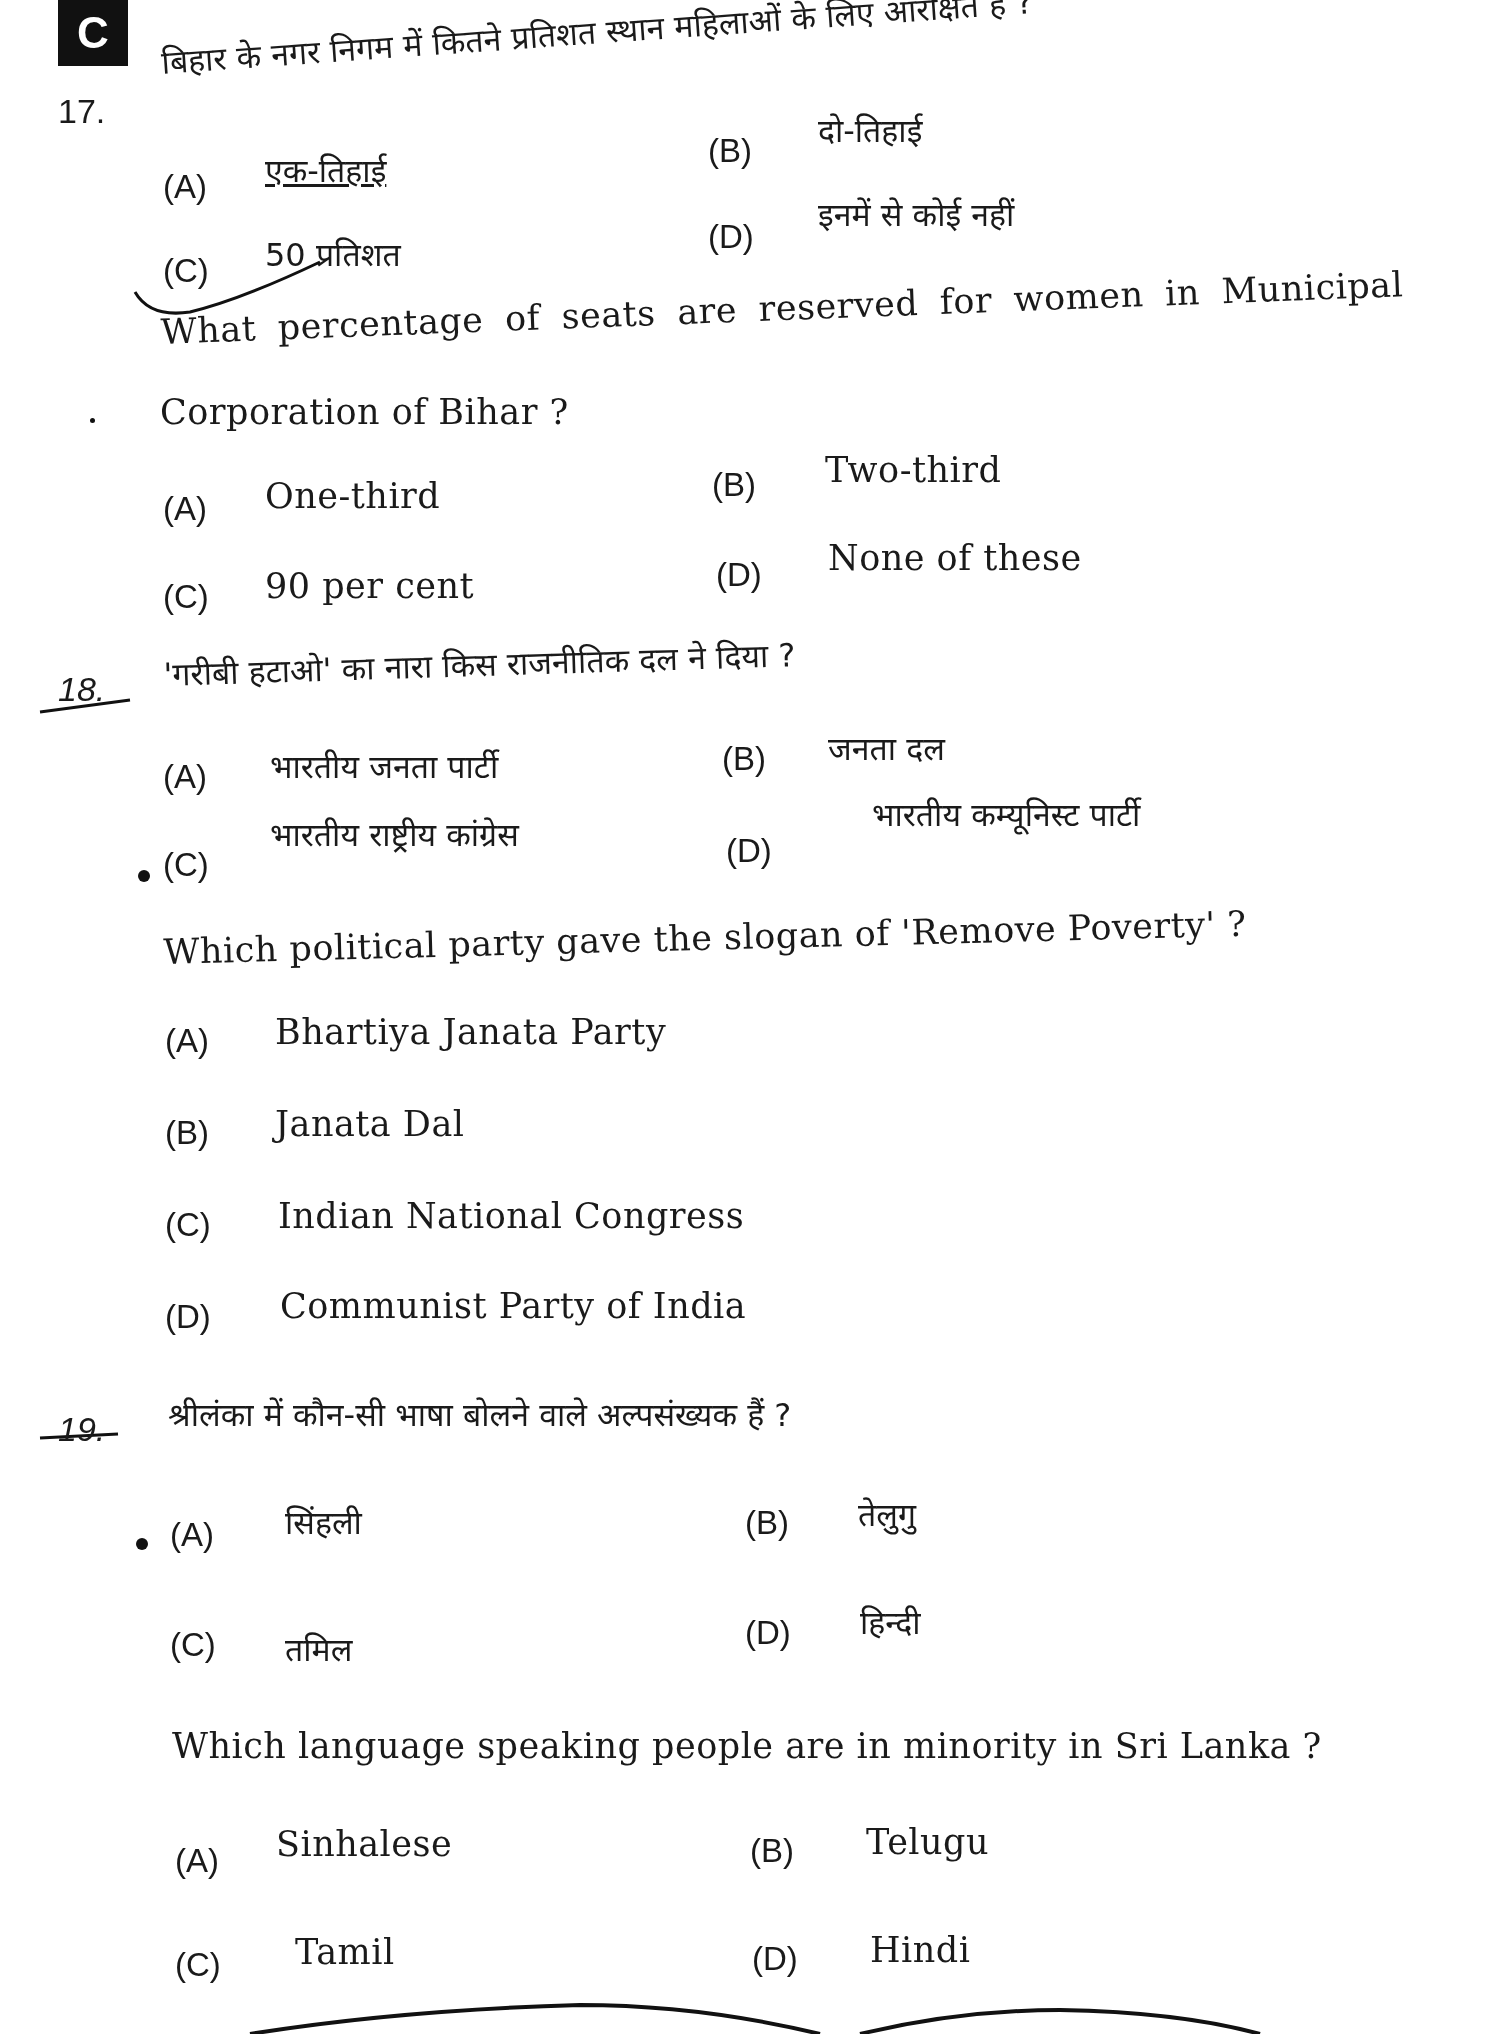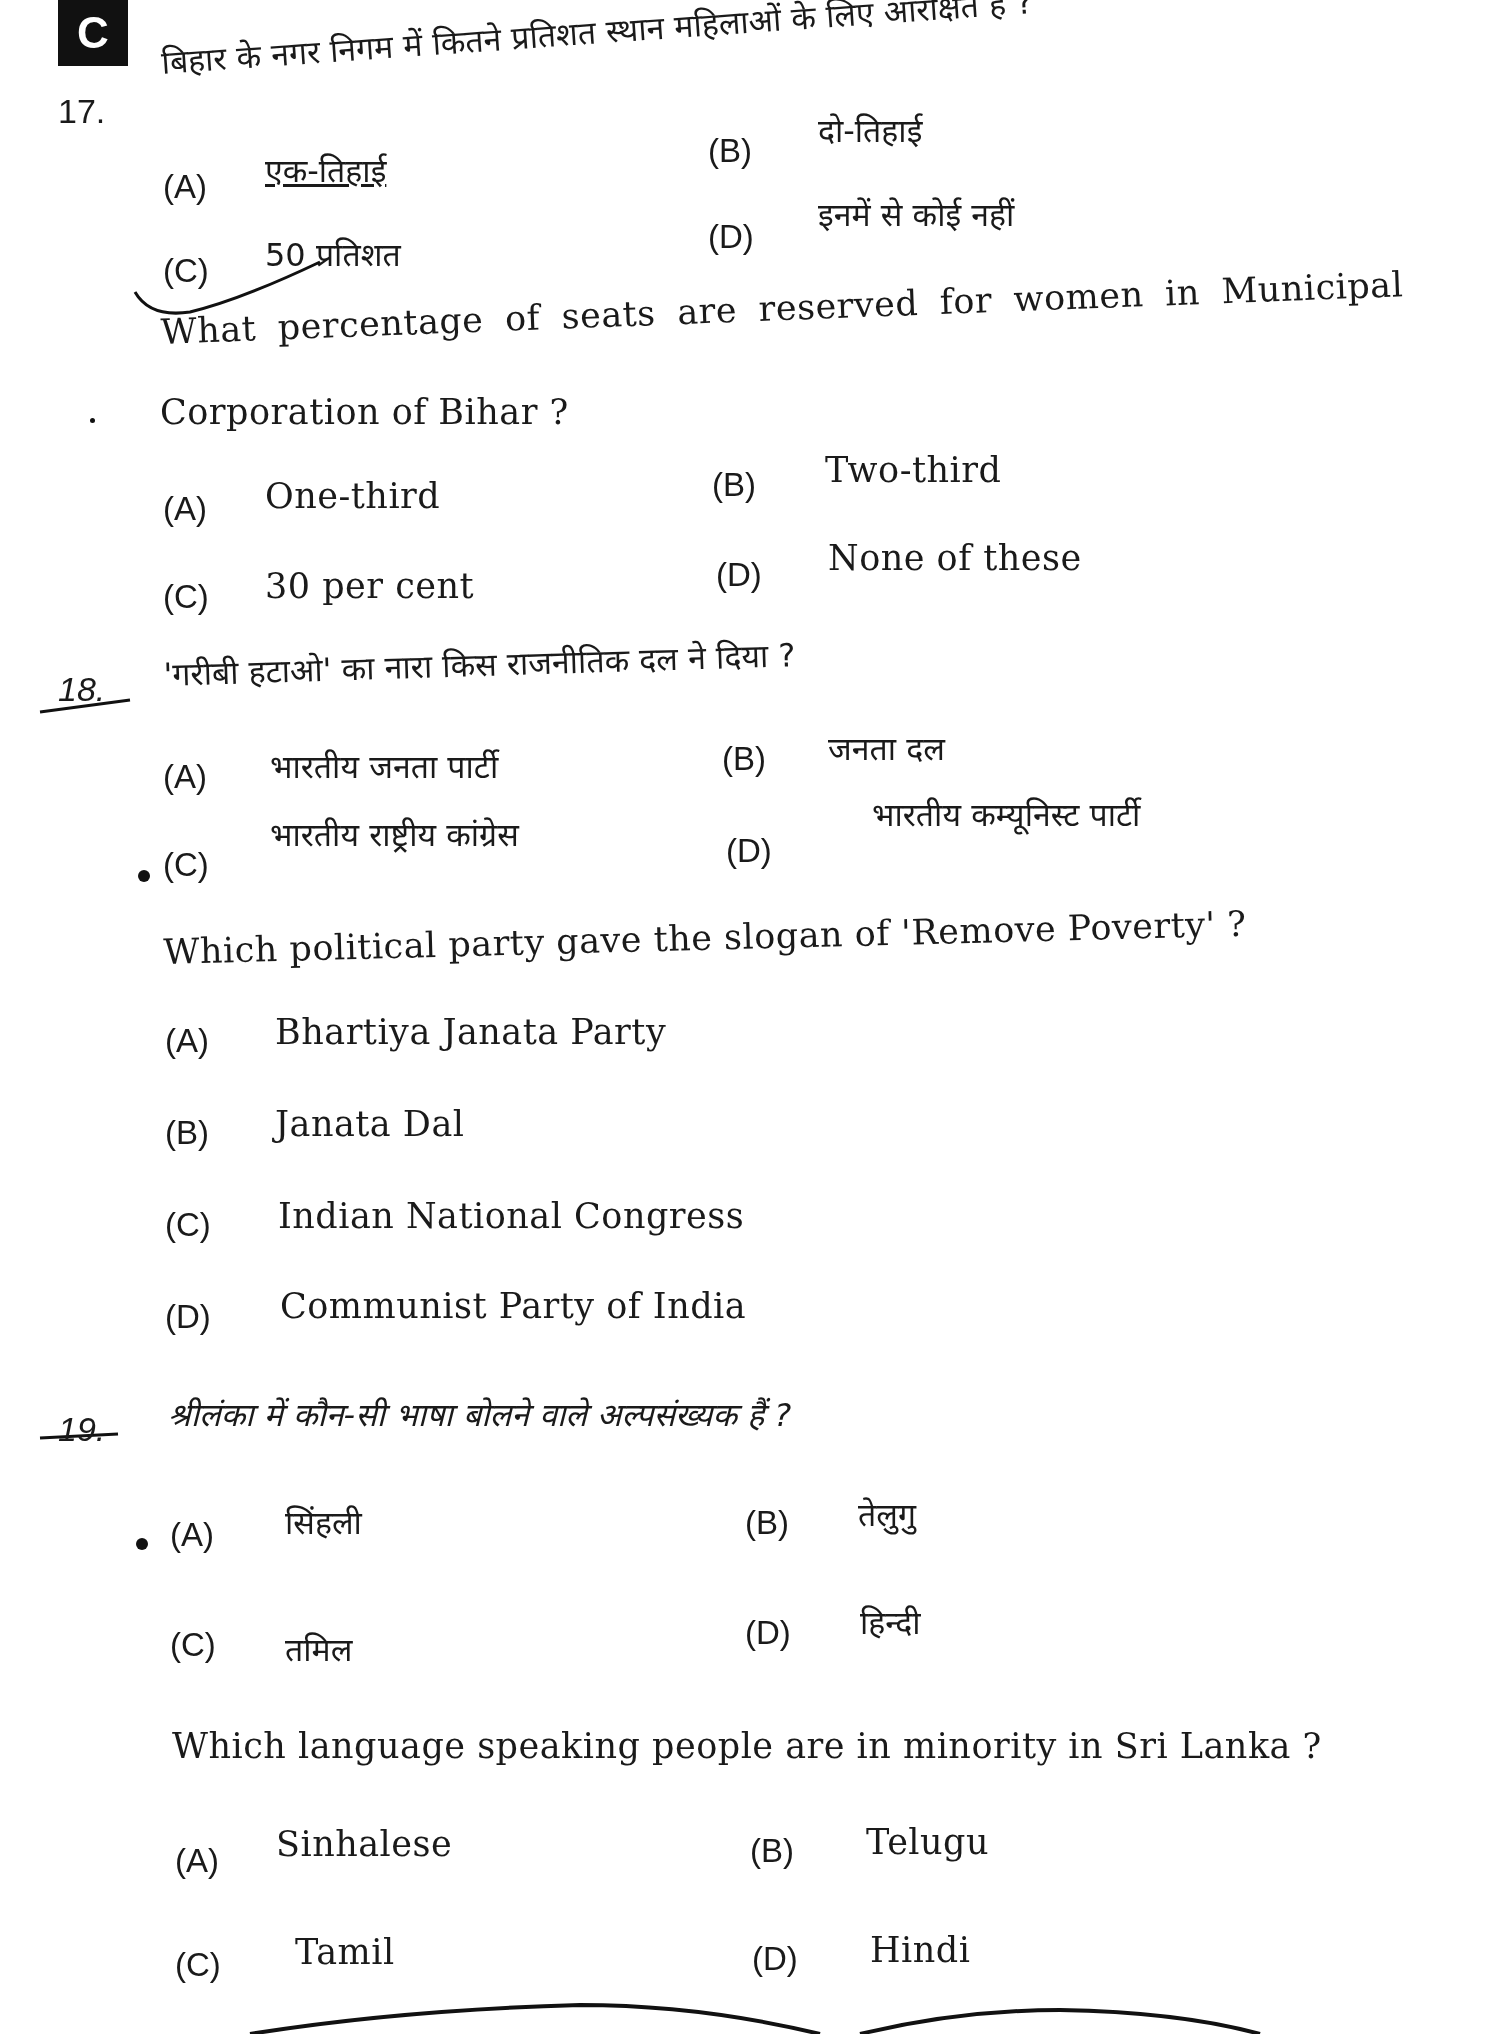--- a/index.html
+++ b/index.html
@@ -46,21 +46,21 @@
 
 <div class="abs eng" style="left:160px;top:312px;transform:rotate(-2.2deg);transform-origin:left top;word-spacing:10px;">What percentage of seats are reserved for women in Municipal</div>
 <div class="abs eng" style="left:160px;top:392px;">Corporation of Bihar ?</div>
 <div class="abs dot" style="left:90px;top:418px;width:5px;height:5px;"></div>
 
 <div class="abs optlabel" style="left:163px;top:490px;">(A)</div>
 <div class="abs eng" style="left:265px;top:476px;">One-third</div>
 <div class="abs optlabel" style="left:712px;top:466px;">(B)</div>
 <div class="abs eng" style="left:825px;top:450px;">Two-third</div>
 <div class="abs optlabel" style="left:163px;top:578px;">(C)</div>
-<div class="abs eng" style="left:265px;top:566px;">30 per cent</div>
+<div class="abs eng" style="left:265px;top:566px;">90 per cent</div>
 <div class="abs optlabel" style="left:716px;top:556px;">(D)</div>
 <div class="abs eng" style="left:828px;top:538px;">None of these</div>
 
 <div class="abs qnum" style="left:58px;top:670px;font-style:italic;">18.</div>
 <div class="abs hindi" style="left:163px;top:652px;transform:rotate(-1.8deg);transform-origin:left top;">'गरीबी हटाओ' का नारा किस राजनीतिक दल ने दिया ?</div>
 
 <div class="abs optlabel" style="left:163px;top:758px;">(A)</div>
 <div class="abs hindi" style="left:270px;top:744px;">भारतीय जनता पार्टी</div>
 <div class="abs optlabel" style="left:722px;top:740px;">(B)</div>
 <div class="abs hindi" style="left:828px;top:726px;">जनता दल</div>
@@ -75,21 +75,21 @@
 <div class="abs optlabel" style="left:165px;top:1022px;">(A)</div>
 <div class="abs eng" style="left:275px;top:1012px;">Bhartiya Janata Party</div>
 <div class="abs optlabel" style="left:165px;top:1114px;">(B)</div>
 <div class="abs eng" style="left:275px;top:1104px;">Janata Dal</div>
 <div class="abs optlabel" style="left:165px;top:1206px;">(C)</div>
 <div class="abs eng" style="left:278px;top:1196px;">Indian National Congress</div>
 <div class="abs optlabel" style="left:165px;top:1298px;">(D)</div>
 <div class="abs eng" style="left:280px;top:1286px;">Communist Party of India</div>
 
 <div class="abs qnum" style="left:58px;top:1410px;font-style:italic;">19.</div>
-<div class="abs hindi" style="left:168px;top:1392px;font-style:italic;">श्रीलंका में कौन-सी भाषा बोलने वाले अल्पसंख्यक हैं ?</div>
+<div class="abs hindi" style="left:168px;top:1392px;">श्रीलंका में कौन-सी भाषा बोलने वाले अल्पसंख्यक हैं ?</div>
 
 <div class="abs dot" style="left:136px;top:1538px;"></div>
 <div class="abs optlabel" style="left:170px;top:1516px;">(A)</div>
 <div class="abs hindi" style="left:285px;top:1500px;">सिंहली</div>
 <div class="abs optlabel" style="left:745px;top:1504px;">(B)</div>
 <div class="abs hindi" style="left:858px;top:1492px;">तेलुगु</div>
 <div class="abs optlabel" style="left:170px;top:1626px;">(C)</div>
 <div class="abs hindi" style="left:285px;top:1610px;margin-top:17px;">तमिल</div>
 <div class="abs optlabel" style="left:745px;top:1614px;">(D)</div>
 <div class="abs hindi" style="left:860px;top:1600px;">हिन्दी</div>

